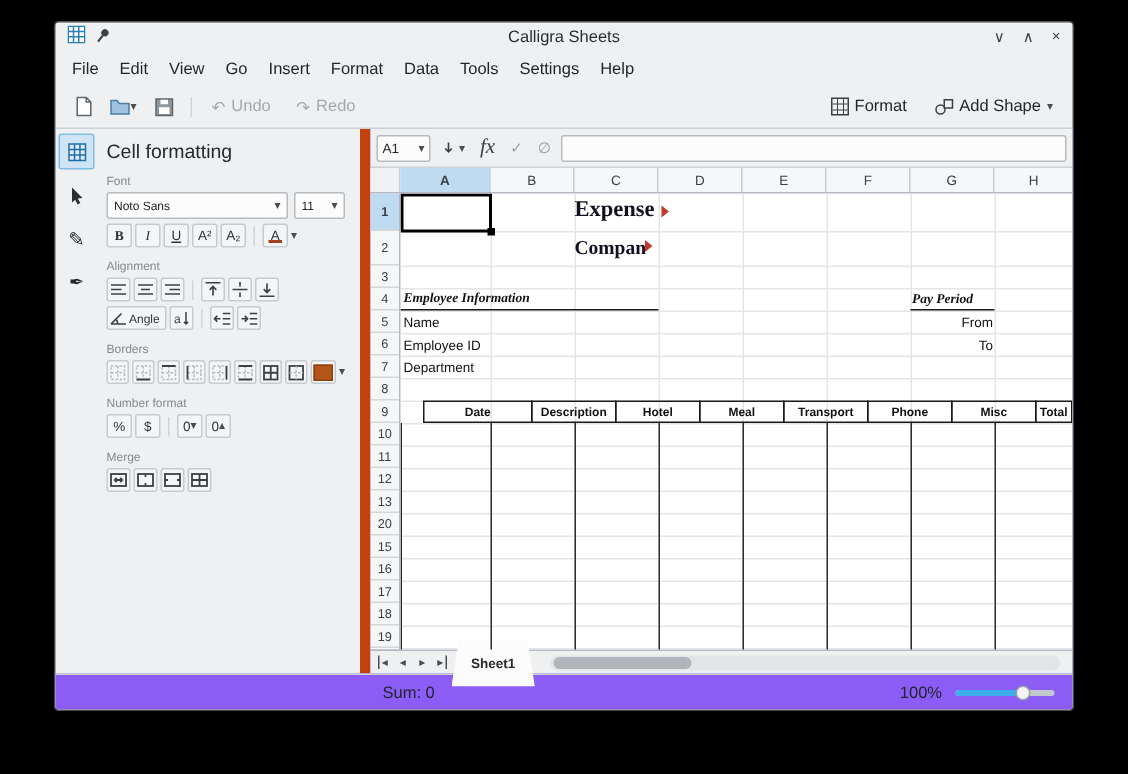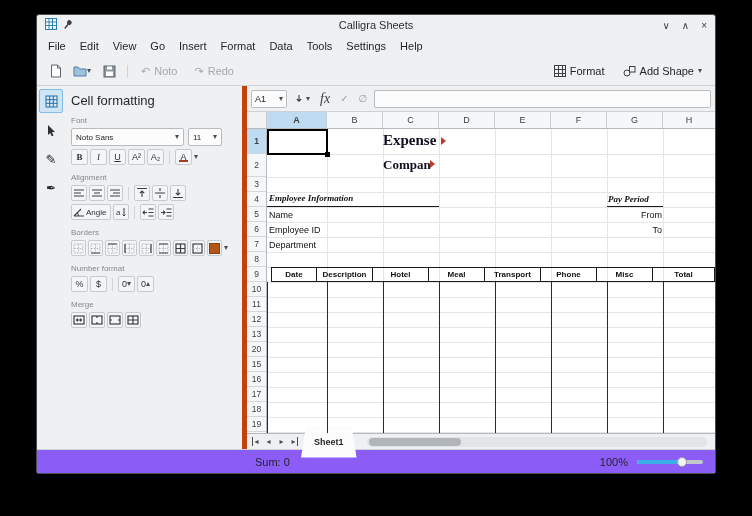--- a/index.html
+++ b/index.html
@@ -34,21 +34,21 @@
   
   .main { flex:1; display:flex; min-height:0; }
 
   
   .sidebar { width:28px; flex:none; display:flex; flex-direction:column; align-items:center; padding-top:3px; }
   .side-tool { width:24px; height:24px; margin-bottom:5px; display:flex; align-items:center;
                justify-content:center; border-radius:2px; border:1px solid transparent; }
   .side-tool.active { background:#cfe5f6; border-color:#7fbde4; }
 
   
-  .panel { width:182px; flex:none; border-right:5px solid #c2410c; padding:7px 20px 0 6px; overflow:hidden; }
+  .panel { width:182px; flex:none; border-right:7px solid #c2410c; padding:7px 10px 0 6px; overflow:hidden; }
   .panel-title { font-size:13px; color:#26292b; margin-bottom:2px; }
   .sec-label { font-size:8px; color:#83898d; margin:8px 0 3px; }
   .combo { height:18px; background:#fcfcfc; border:1px solid #b6bcc0; border-radius:2px;
            display:flex; align-items:center; justify-content:space-between; padding:0 4px; font-size:8px; }
   .font-row { display:flex; gap:4px; }
   .font-name { flex:1; }
   .font-size { width:34px; flex:none; }
   .btnrow { display:flex; align-items:center; gap:2px; margin:3px 0 0; }
   .pbtn { min-width:17px; height:16px; border:1px solid #c6cbcf; border-radius:2px; background:#f4f5f6;
           display:flex; align-items:center; justify-content:center; font-size:9px; color:#2f3234; padding:0 1px; }
@@ -108,21 +108,21 @@
   .right56 { width:55px; text-align:right; }
   .ofm { position:absolute; width:0; height:0; border-top:4px solid transparent; border-bottom:4px solid transparent;
          border-left:5px solid #c0392b; z-index:2; }
   .selbox { position:absolute; left:0; top:0; width:61px; height:26px; border:2px solid #000; z-index:3; }
   .selhandle { position:absolute; left:58px; top:23px; width:5px; height:5px; background:#000; z-index:4; }
 
   .theadrow { position:absolute; left:0; top:138px; width:100%; height:15px; display:flex; z-index:2; }
   .thcell { width:57px; flex:none; height:15px; border:1px solid #1a1a1a; margin-left:-1px;
             display:flex; align-items:center; justify-content:center; font-size:8px; font-weight:bold;
             color:#111; background:transparent; }
-  .thcell:first-child { width:46px; margin-left:4px; }
+  .thcell:first-child { width:73px; margin-left:15px; }
   .thcell:last-child { flex:1; width:auto; }
 
   .tabbar { height:16px; flex:none; background:#eff0f1; border-top:1px solid #b4b9bd;
             display:flex; align-items:center; font-size:9px; padding-left:2px; }
   .navbtn { width:13px; text-align:center; color:#4a4d50; font-size:8px; }
   .navbar-edge { display:inline-block; border-left:1px solid #4a4d50; padding-left:1px; }
   .navbar-edge-r { display:inline-block; border-right:1px solid #4a4d50; padding-right:1px; }
   .tab { height:15px; background:#fcfcfc; padding:16px 13px; display:flex; align-items:center;
          font-weight:bold; color:#26292b; clip-path:polygon(5px 0, calc(100% - 5px) 0, 100% 100%, 0 100%); }
   .hscroll { flex:1; height:10px; margin:0 8px 0 10px; background:#e2e4e6; border-radius:5px; position:relative; }
@@ -199,21 +199,21 @@
     <span class="tb-icon">
       <svg width="13" height="13" viewBox="0 0 13 13">
           <rect x="1" y="1" width="11" height="11" fill="#8d979e" stroke="#5f6568"></rect>
           <rect x="3" y="6.5" width="7" height="4.5" fill="#fff"></rect>
           <rect x="4" y="1.5" width="5" height="3" fill="#fff"></rect>
         </svg>
     </span>
     <span class="vsep"></span>
     <span class="tb-txtbtn disabled">
       <span>↶</span>
-      <span>Noto</span>
+      <span>Undo</span>
     </span>
     <span class="tb-txtbtn disabled">
       <span>↷</span>
       <span>Redo</span>
     </span>
     <div class="tb-right">
       <span class="tb-txtbtn">
         <span class="i-grid-dark"></span>
         <span>Format</span>
       </span>

